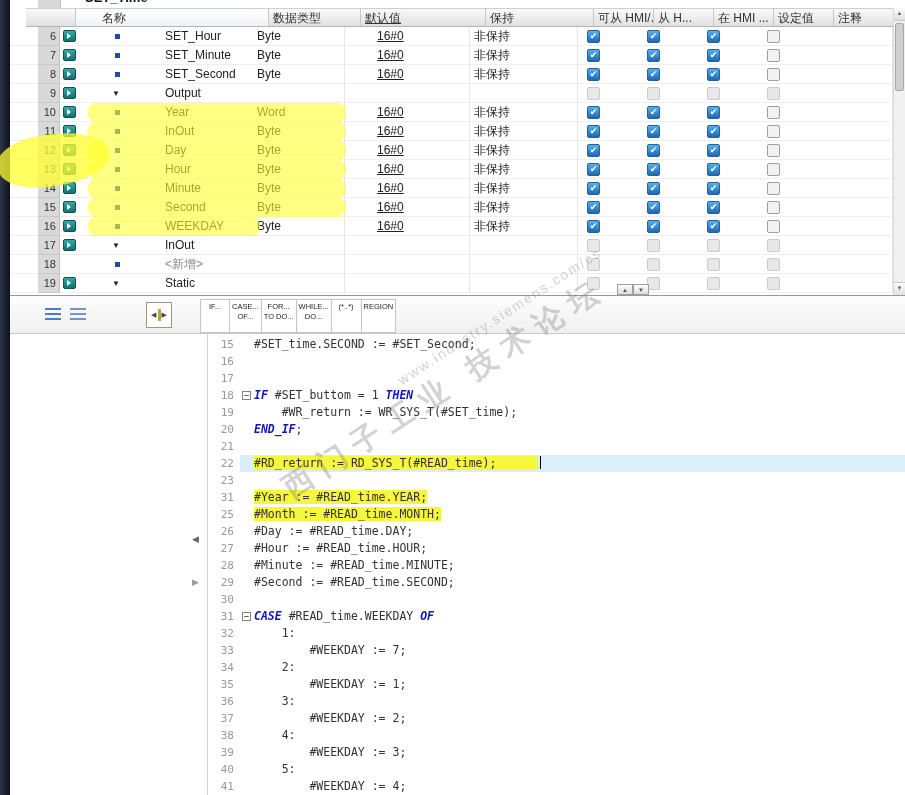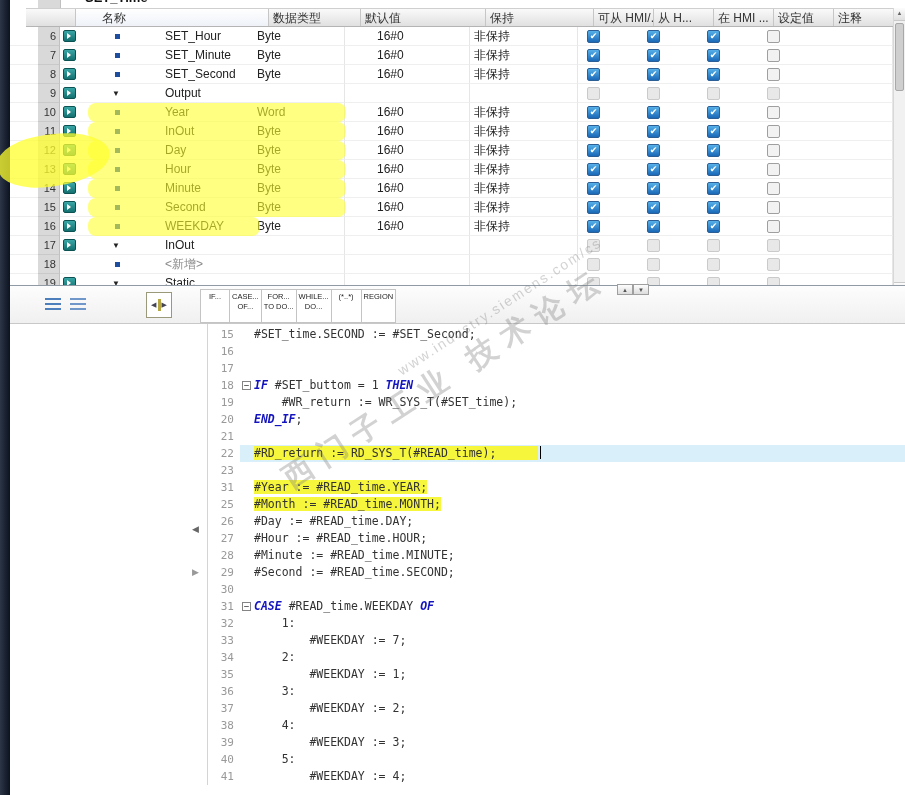--- a/index.html
+++ b/index.html
@@ -16,21 +16,21 @@
   .partial-row .ptitle{position:absolute;left:75px;top:-10px;font-size:13px;font-weight:700;color:#111;}
 
   .thead{position:absolute;left:16px;top:8px;width:883px;height:19px;display:flex;
          background:linear-gradient(#fafafa,#e0e0e0);
          border-top:1px solid #cfcfcf;border-bottom:1px solid #b4b4b4;
          font-size:12px;color:#333;box-sizing:border-box;}
   .hc{box-sizing:border-box;border-right:1px solid #c6c6c6;padding:2px 4px;
       overflow:hidden;white-space:nowrap;line-height:14px;}
   .c-sp{width:50px;}
   .c-name{width:193px;} .hc.c-name{padding-left:26px;background:linear-gradient(#ffffff,#eef2f8);}
-  .c-type{width:92px;} .c-def{width:125px;} .c-ret{width:108px;}
+  .c-type{width:92px;} .c-def{width:125px;text-decoration:underline;} .c-ret{width:108px;}
   .c-cb{width:60px;} .c-com{flex:1;}
 
   .tbody{position:absolute;left:0;top:27px;width:883px;}
   .trow{display:flex;height:19px;position:relative;background:#fff;font-size:12px;color:#222;}
   .tc{box-sizing:border-box;overflow:hidden;white-space:nowrap;border-bottom:1px solid #efefef;}
   .c-gut{width:28px;}
   .c-num{width:22px;background:#d9d9d9;border-right:1px solid #c0c0c0;border-bottom:1px solid #c9c9c9;
          color:#333;text-align:right;padding:3px 3px 0 0;font-size:11px;}
   .tcell{border-right:1px solid #e6e6e6;padding:2px 4px;line-height:14px;}
   .namecell{display:flex;align-items:center;padding:0 0 0 3px;gap:32px;}
@@ -58,21 +58,21 @@
   .sbtn{width:16px;height:11px;background:linear-gradient(#fdfdfd,#dcdcdc);border:1px solid #9f9f9f;
         font-size:6px;line-height:10px;text-align:center;color:#555;box-sizing:border-box;}
   .vscroll{position:absolute;left:893px;top:8px;width:12px;height:287px;background:#f1f1f1;
            border-left:1px solid #d8d8d8;box-sizing:border-box;}
   .vs-up,.vs-down{height:12px;font-size:6px;line-height:11px;text-align:center;color:#666;
            background:linear-gradient(#fcfcfc,#e0e0e0);border-bottom:1px solid #c9c9c9;}
   .vs-down{position:absolute;bottom:0;left:0;right:0;border-top:1px solid #c9c9c9;border-bottom:none;}
   .vs-thumb{margin:2px 1px 0 1px;height:66px;background:#cfcfcf;border:1px solid #a8a8a8;border-radius:2px;}
 
   
-  .editor-pane{position:absolute;left:10px;top:285px;width:895px;height:500px;background:#fff;
+  .editor-pane{position:absolute;left:10px;top:295px;width:895px;height:500px;background:#fff;
                border-top:1px solid #8f9aa5;box-sizing:border-box;}
   .ed-toolbar{position:relative;height:38px;background:linear-gradient(#fdfdfd,#f0f0f0);
               border-bottom:1px solid #c8c8c8;display:flex;align-items:center;box-sizing:border-box;}
   .mini-icon{width:16px;height:13px;flex:0 0 auto;
              background:repeating-linear-gradient(to bottom,#4d7fbd 0 2px,transparent 2px 5px);}
   .mi1{margin-left:35px;} .mi2{margin-left:9px;opacity:.8;}
   .split-btn{margin-left:60px;width:26px;height:26px;border:1px solid #9a9a7a;background:#fff;
              display:flex;align-items:center;justify-content:center;font-size:7px;color:#445;padding:0;}
   .t-bar{width:3px;height:12px;background:#b5a642;margin:0 1px;}
   .snips{position:absolute;left:190px;top:3px;height:34px;display:flex;}

